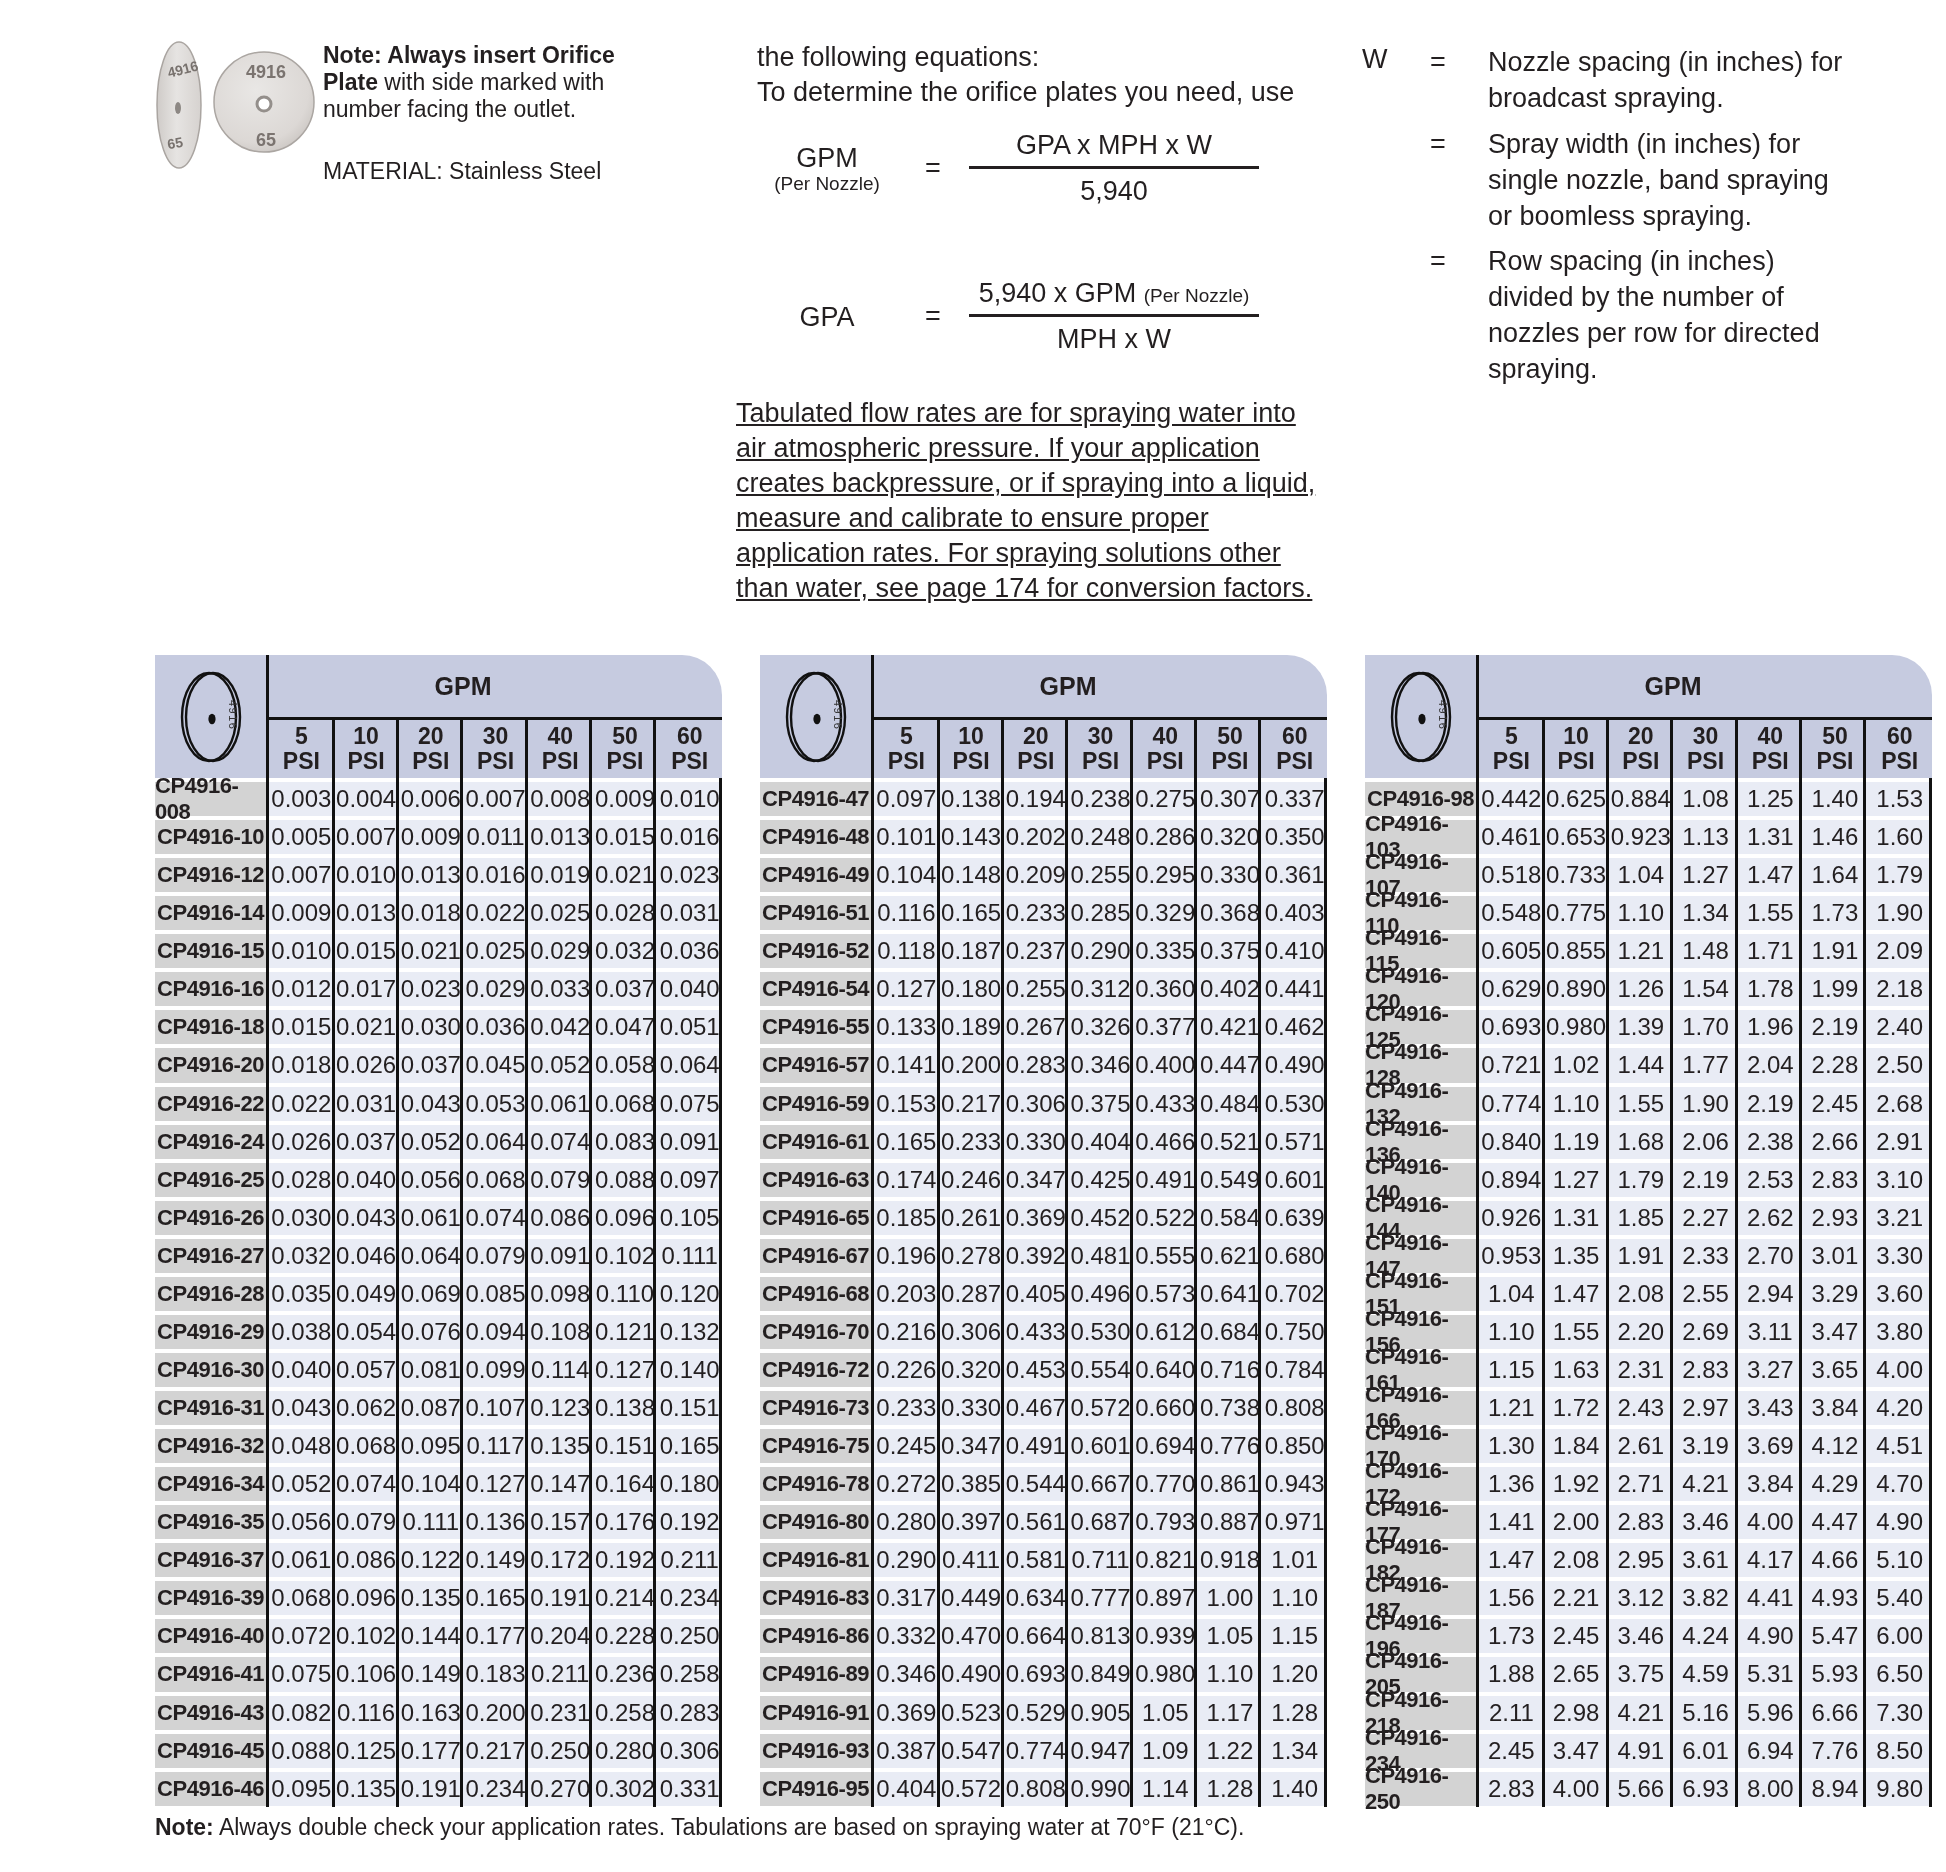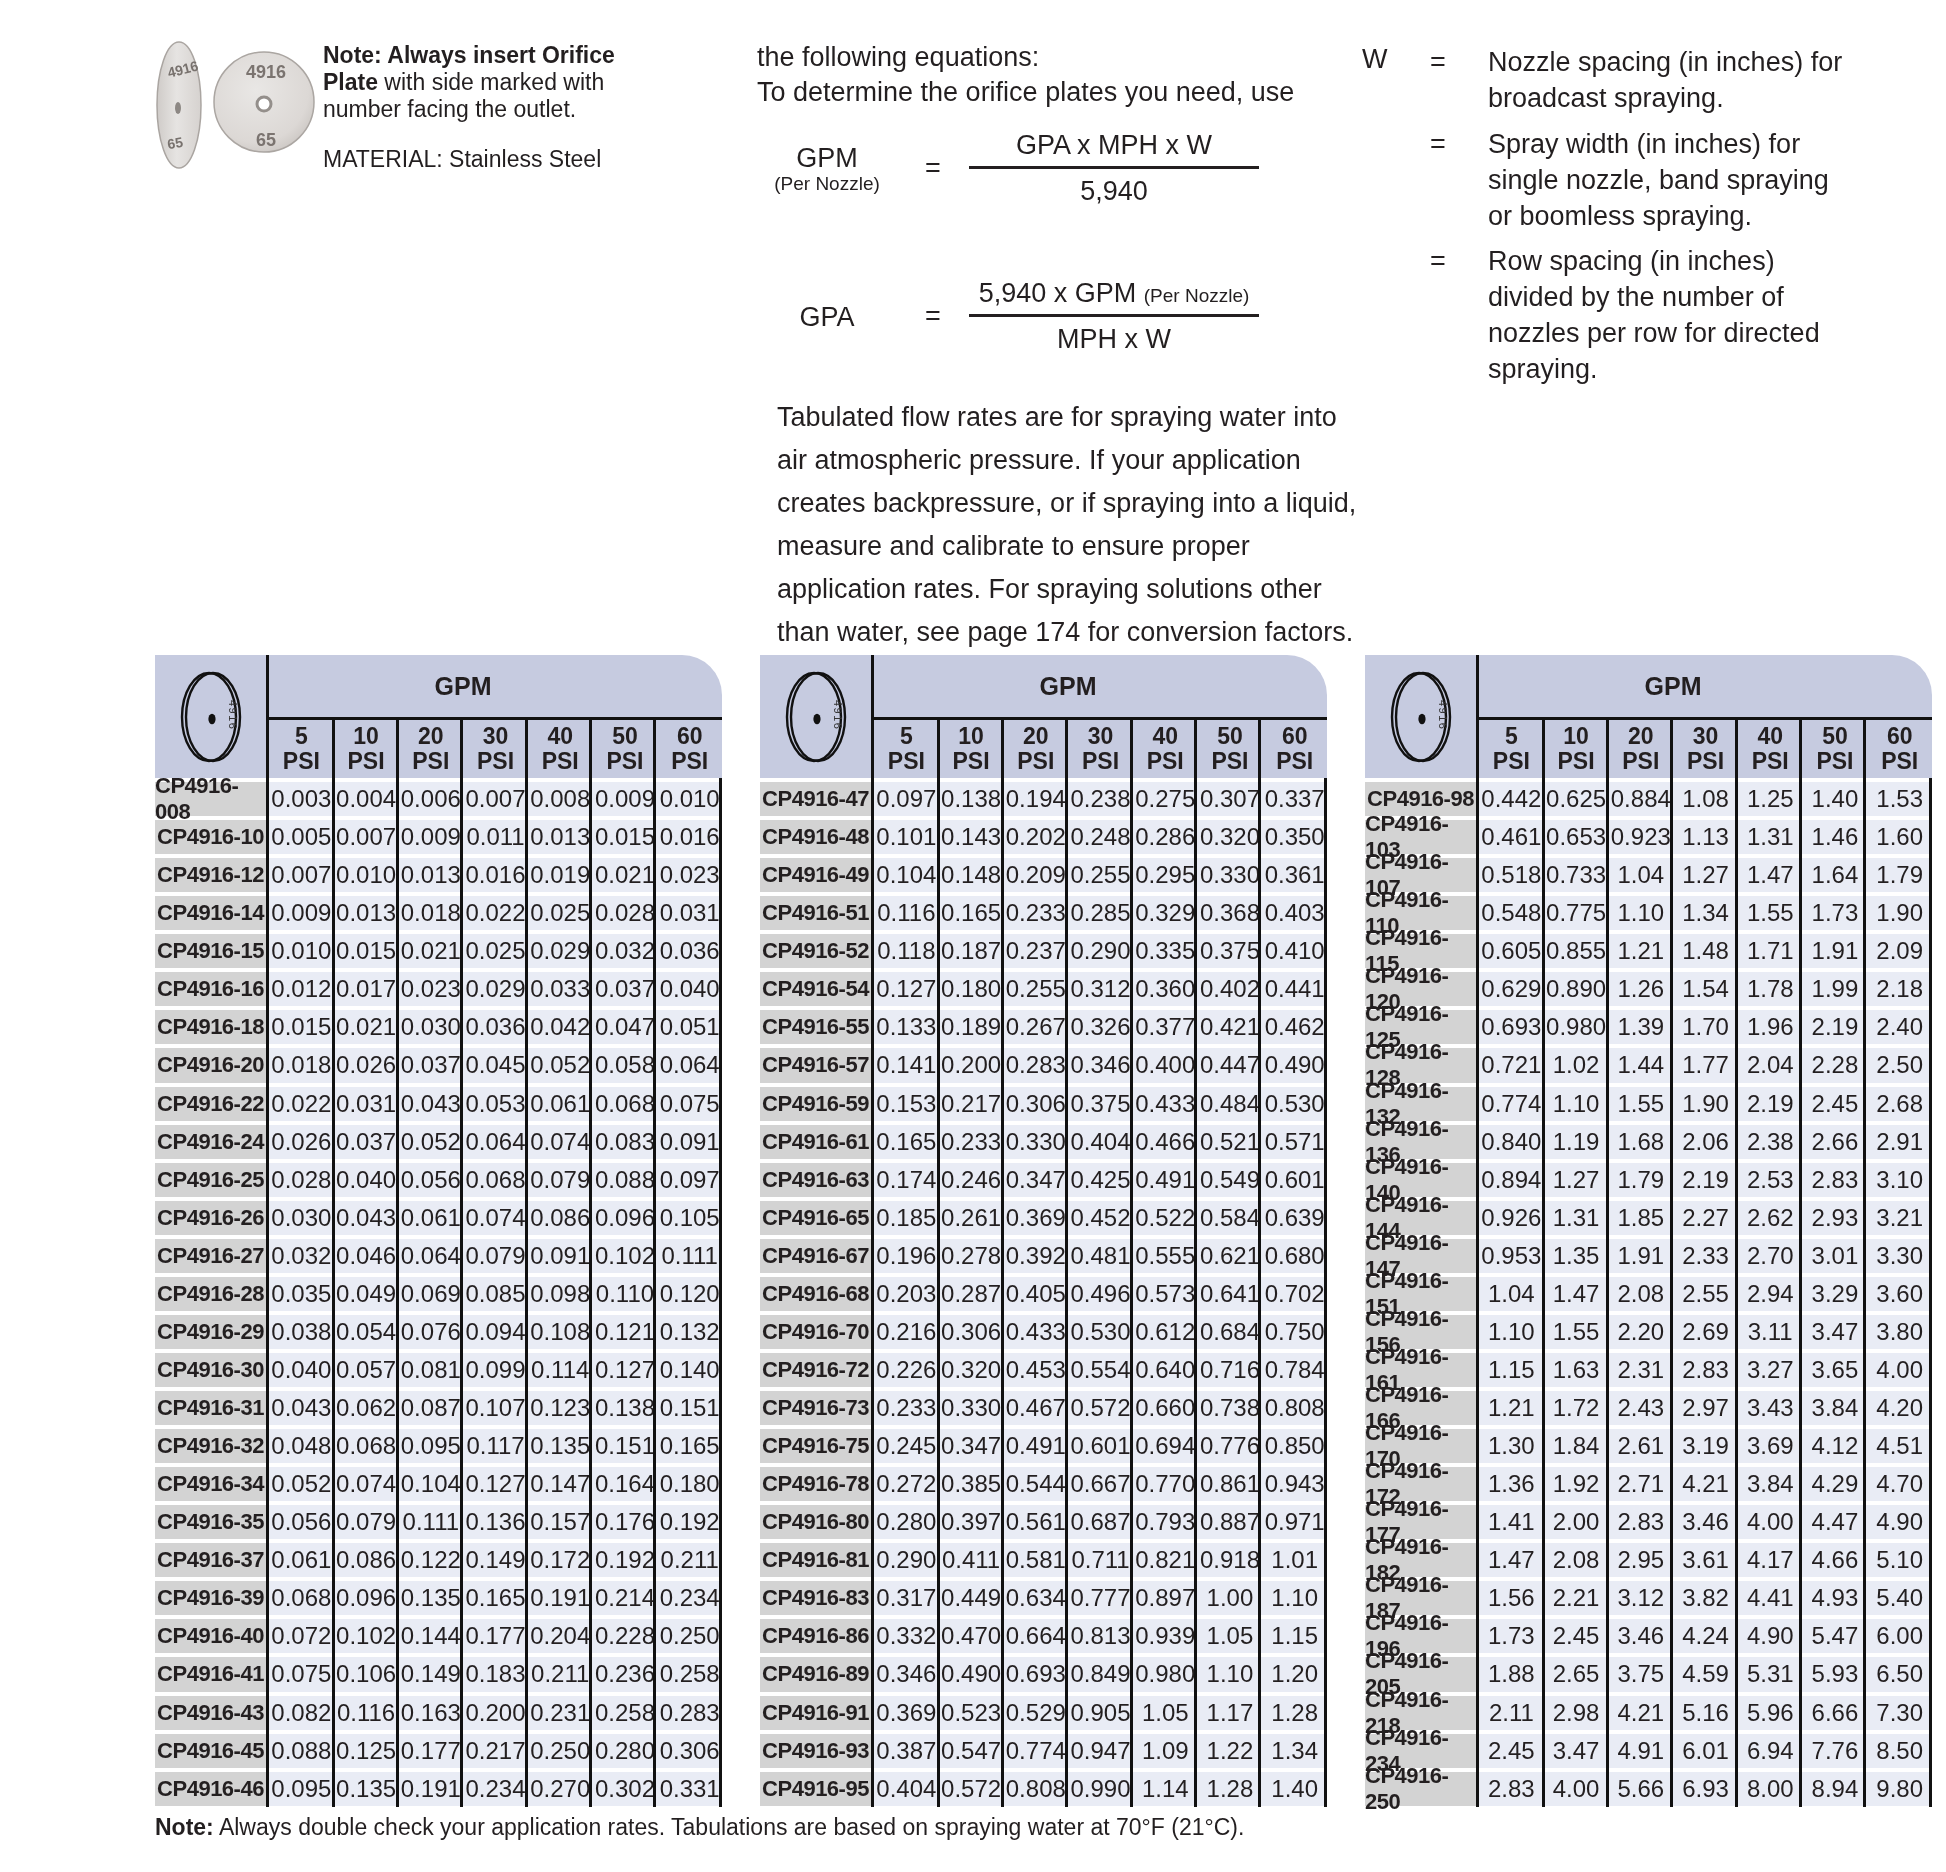--- a/index.html
+++ b/index.html
@@ -5,34 +5,34 @@
   html,body{margin:0;padding:0;background:#ffffff;}
   .page{
     position:relative;width:1946px;height:1872px;background:#ffffff;
     font-family:"Liberation Sans",sans-serif;color:#231f20;overflow:hidden;
   }
   .abs{position:absolute;}
 
   
   .note-block{left:323px;top:42px;width:320px;font-size:23px;line-height:27px;}
   .note-block b{font-weight:bold;}
-  .material{left:323px;top:146px;font-size:23px;}
+  .material{left:323px;top:158px;font-size:23px;}
 
   
   .lead{left:757px;top:40px;font-size:27px;line-height:35px;}
   .eq{display:flex;align-items:center;}
   .eq-lhs{width:140px;text-align:center;font-size:27px;line-height:30px;}
   .eq-sub{font-size:19px;line-height:22px;}
   .eq-equals{width:72px;text-align:center;font-size:27px;}
   .eq-frac{width:290px;text-align:center;font-size:27px;}
   .eq-num{padding-bottom:5px;border-bottom:3px solid #231f20;}
   .eq-den{padding-top:7px;}
   .eq-small{font-size:19px;}
 
-  .paragraph{left:777px;top:396px;width:585px;font-size:27px;line-height:43px;}
+  .paragraph{left:736px;top:396px;width:585px;font-size:27px;line-height:35px;text-decoration:underline;}
 
   
   .w-symbol{left:1362px;top:44px;font-size:27px;}
   .w-item{position:absolute;left:1430px;width:424px;display:flex;font-size:27px;line-height:36px;}
   .w-eq{width:58px;}
   .w-text{flex:1;}
 
   
   .table-slot{position:absolute;top:655px;width:567px;height:1152px;}
   .otable{position:relative;width:567px;height:100%;}

